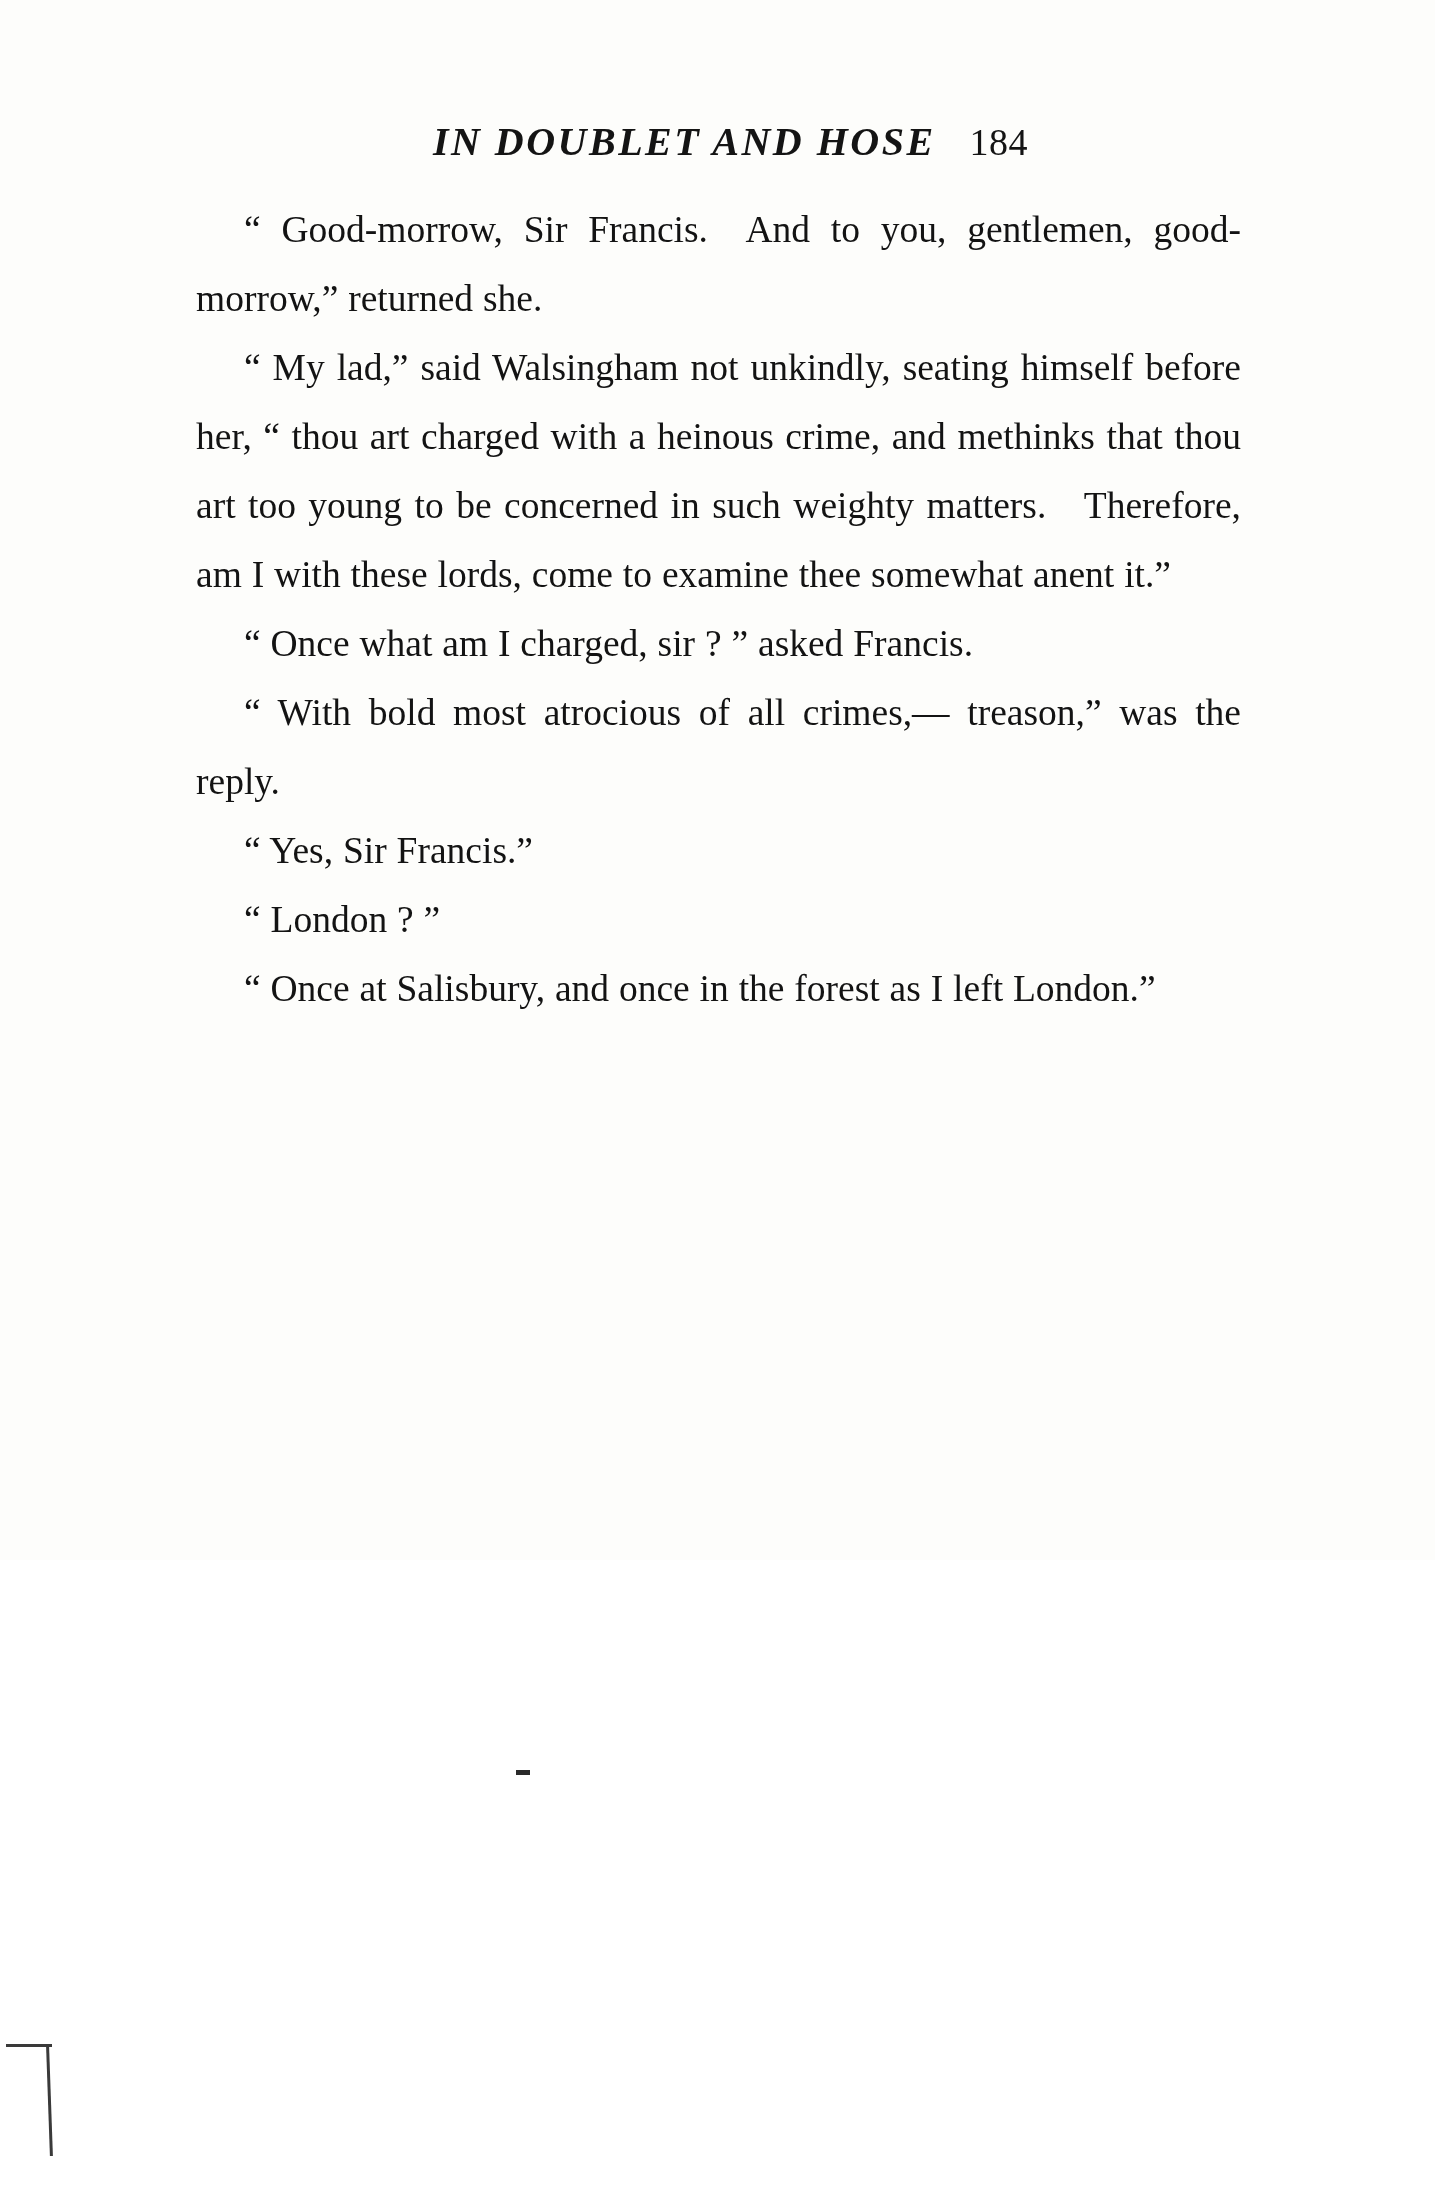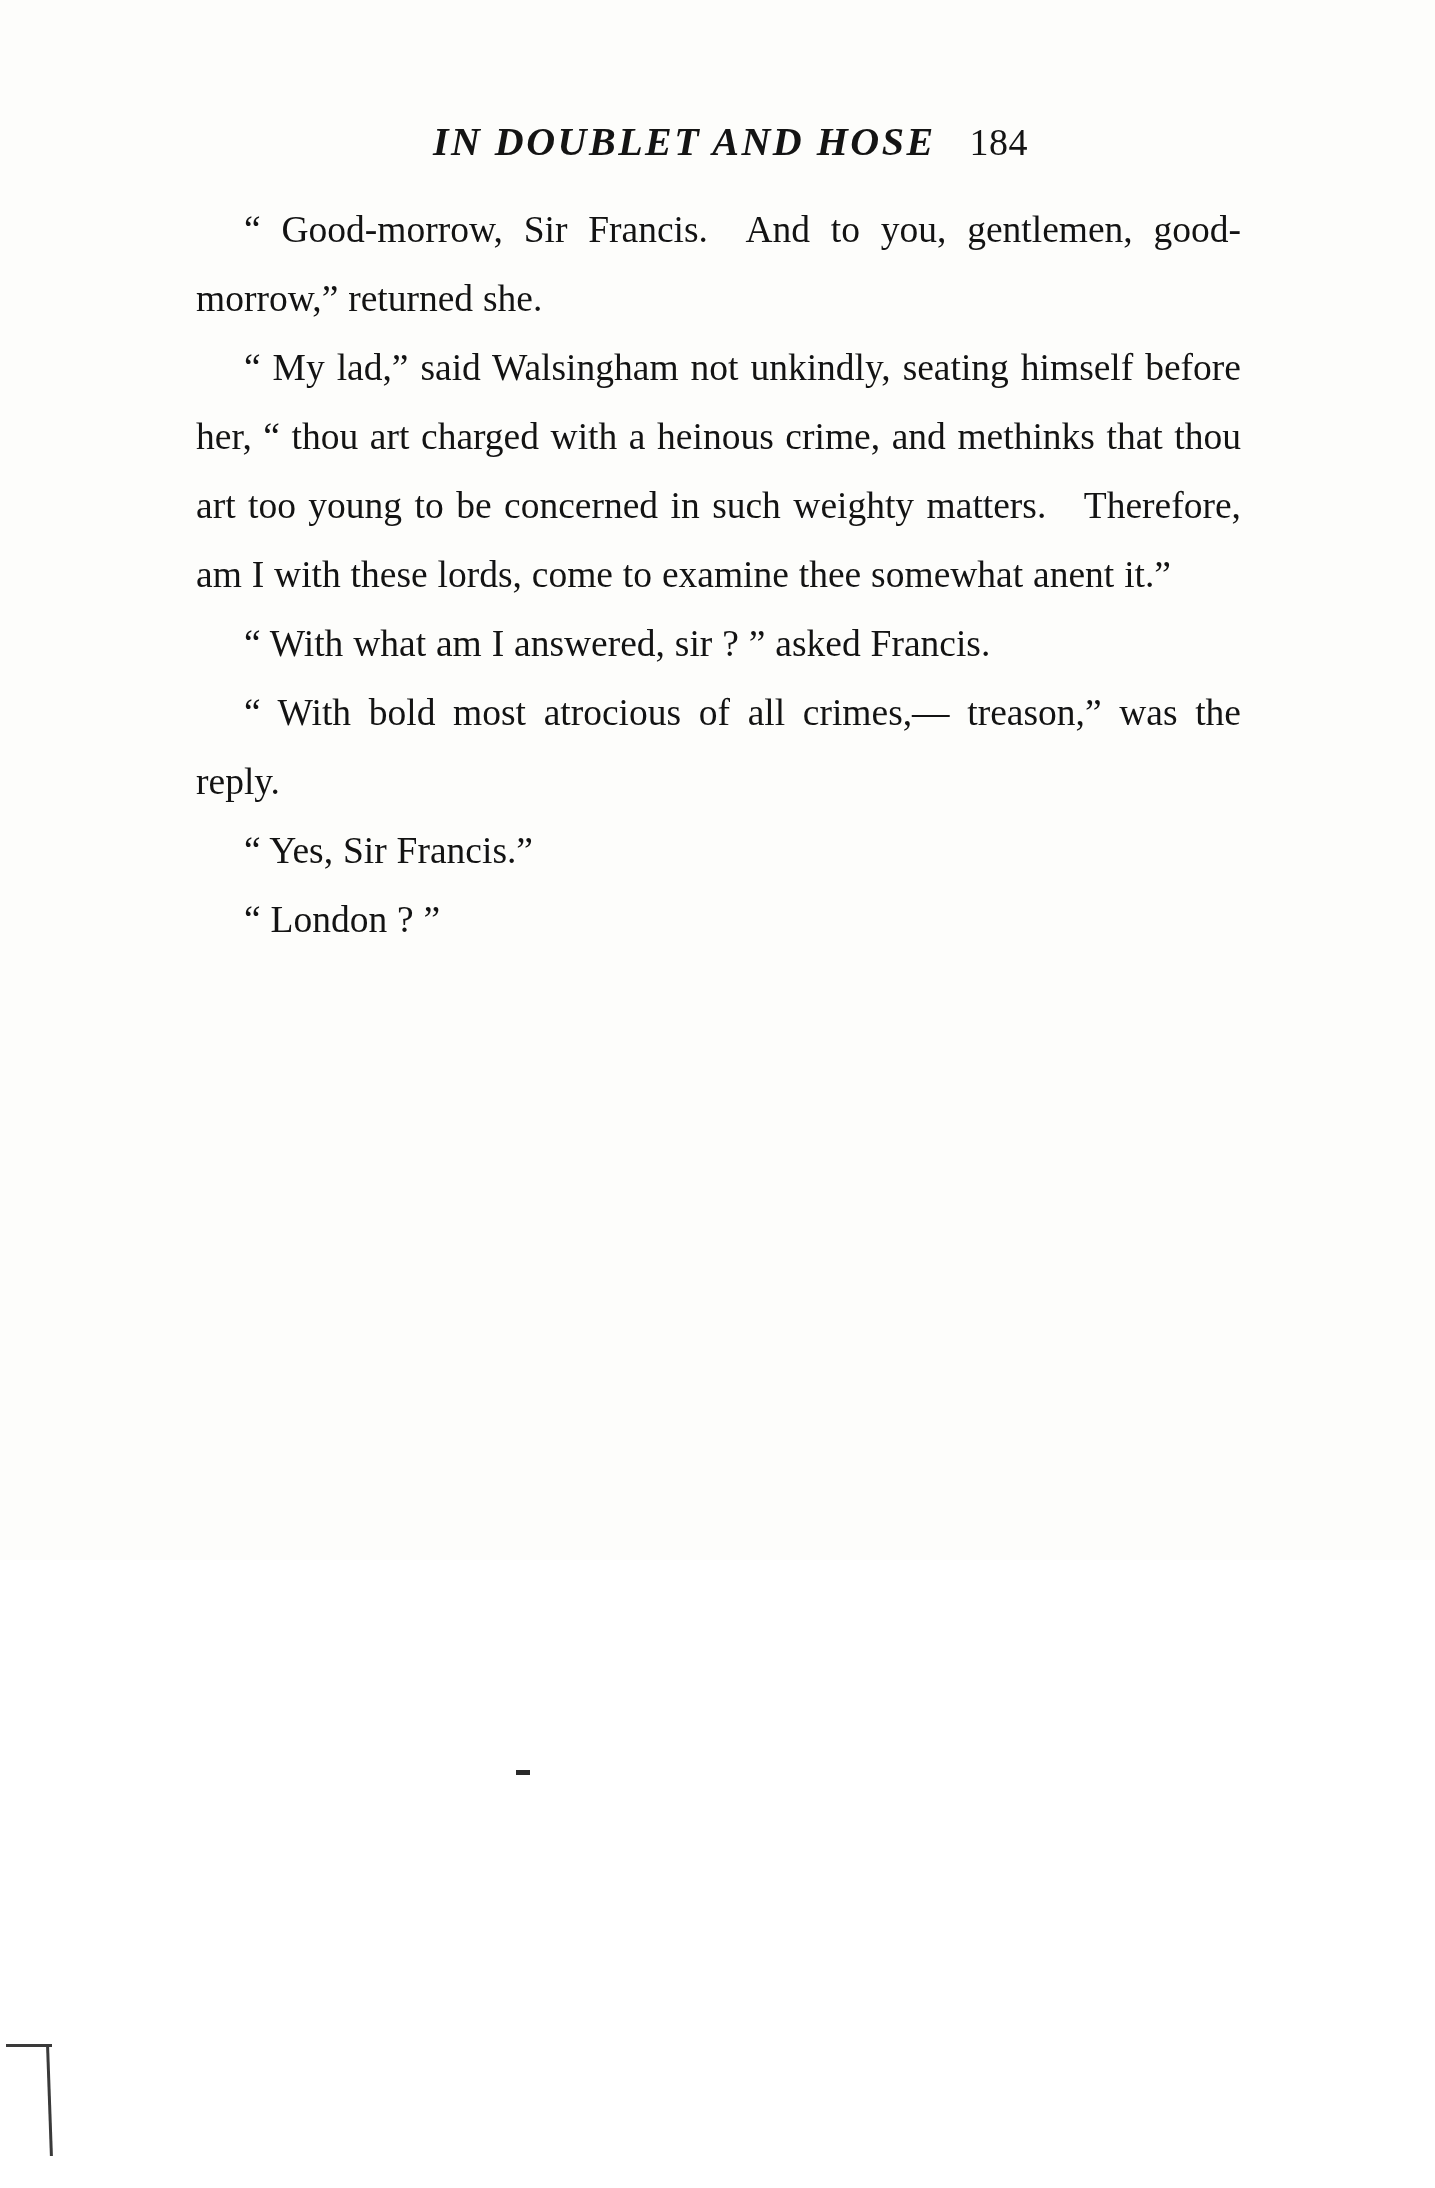--- a/index.html
+++ b/index.html
@@ -114,24 +114,25 @@
 
   <div class="content">
 
     <div class="runhead">
       <span class="runhead-title">IN DOUBLET AND HOSE</span>
       <span class="runhead-page">184</span>
     </div>
 
     <p class="para">“ Good-morrow, Sir Francis. And to you, gentlemen, good-morrow,” returned she.</p>
     <p class="para">“ My lad,” said Walsingham not unkindly, seating himself before her, “ thou art charged with a heinous crime, and methinks that thou art too young to be concerned in such weighty matters. Therefore, am I with these lords, come to examine thee somewhat anent it.”</p>
-    <p class="para">“ With what am I answered, sir ? ” asked Francis.</p>
+    <p class="para">“ Once what am I charged, sir ? ” asked Francis.</p>
     <p class="para">“ With bold most atrocious of all crimes,— treason,” was the reply.</p>
     <p class="para">“ Yes, Sir Francis.”</p>
     <p class="para">“ London ? ”</p>
+    <p class="para">“ Once at Salisbury, and once in the forest as I left London.”</p>
 
   </div>
 
   <div class="tail-mark"></div>
 
   <div class="corner-mark">
     <div class="h"></div>
     <div class="v"></div>
   </div>
 

